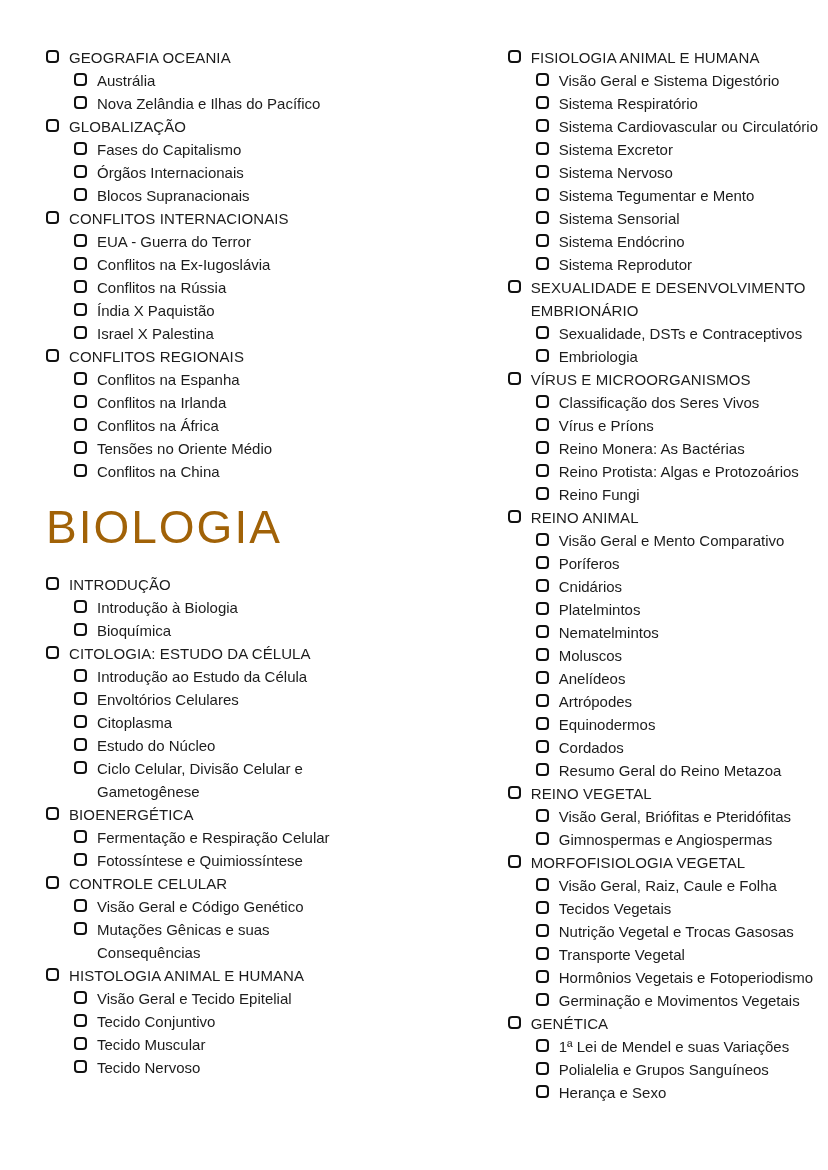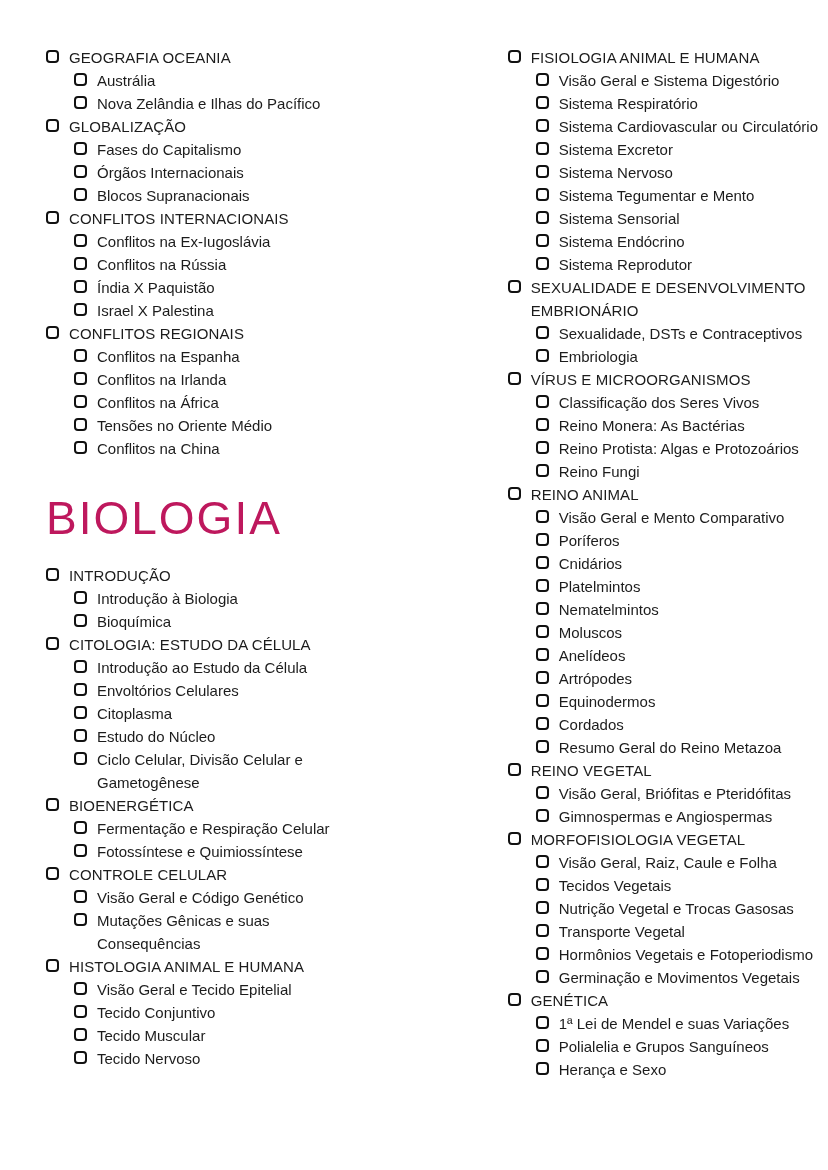--- a/index.html
+++ b/index.html
@@ -44,22 +44,22 @@
     letter-spacing:0.1px;
   }
   .item-label {
     white-space:pre-line;
   }
 
   .big-heading {
     font-size:46px;
     font-weight:400;
     letter-spacing:2px;
-    color:#be185d;
-    margin:34px 0 22px 0;
+    color:#a16207;
+    margin:20px 0 22px 0;
     line-height:48px;
   }
 </style>
 </head>
 <body>
 
 <div class="page">
   <div class="col col-left">
     <div id="left-top">
         <div class="section">
@@ -91,20 +91,24 @@
           </div>
           <div class="row item">
             <span class="checkbox" style="border-color: rgb(17, 17, 17);"></span>
             <span class="item-label">Blocos Supranacionais</span>
           </div>
         </div>
         <div class="section">
           <div class="row header">
             <span class="checkbox" style="border-color: rgb(17, 17, 17);"></span>
             <span class="header-label">CONFLITOS INTERNACIONAIS</span>
+          </div>
+          <div class="row item">
+            <span class="checkbox" style="border-color: rgb(17, 17, 17);"></span>
+            <span class="item-label">EUA - Guerra do Terror</span>
           </div>
           <div class="row item">
             <span class="checkbox" style="border-color: rgb(17, 17, 17);"></span>
             <span class="item-label">Conflitos na Ex-Iugoslávia</span>
           </div>
           <div class="row item">
             <span class="checkbox" style="border-color: rgb(17, 17, 17);"></span>
             <span class="item-label">Conflitos na Rússia</span>
           </div>
           <div class="row item">
@@ -302,20 +306,24 @@
           <div class="row header">
             <span class="checkbox" style="border-color: rgb(17, 17, 17);"></span>
             <span class="header-label">VÍRUS E MICROORGANISMOS</span>
           </div>
           <div class="row item">
             <span class="checkbox" style="border-color: rgb(17, 17, 17);"></span>
             <span class="item-label">Classificação dos Seres Vivos</span>
           </div>
           <div class="row item">
             <span class="checkbox" style="border-color: rgb(17, 17, 17);"></span>
+            <span class="item-label">Vírus e Príons</span>
+          </div>
+          <div class="row item">
+            <span class="checkbox" style="border-color: rgb(17, 17, 17);"></span>
             <span class="item-label">Reino Monera: As Bactérias</span>
           </div>
           <div class="row item">
             <span class="checkbox" style="border-color: rgb(17, 17, 17);"></span>
             <span class="item-label">Reino Protista: Algas e Protozoários</span>
           </div>
           <div class="row item">
             <span class="checkbox" style="border-color: rgb(17, 17, 17);"></span>
             <span class="item-label">Reino Fungi</span>
           </div>

